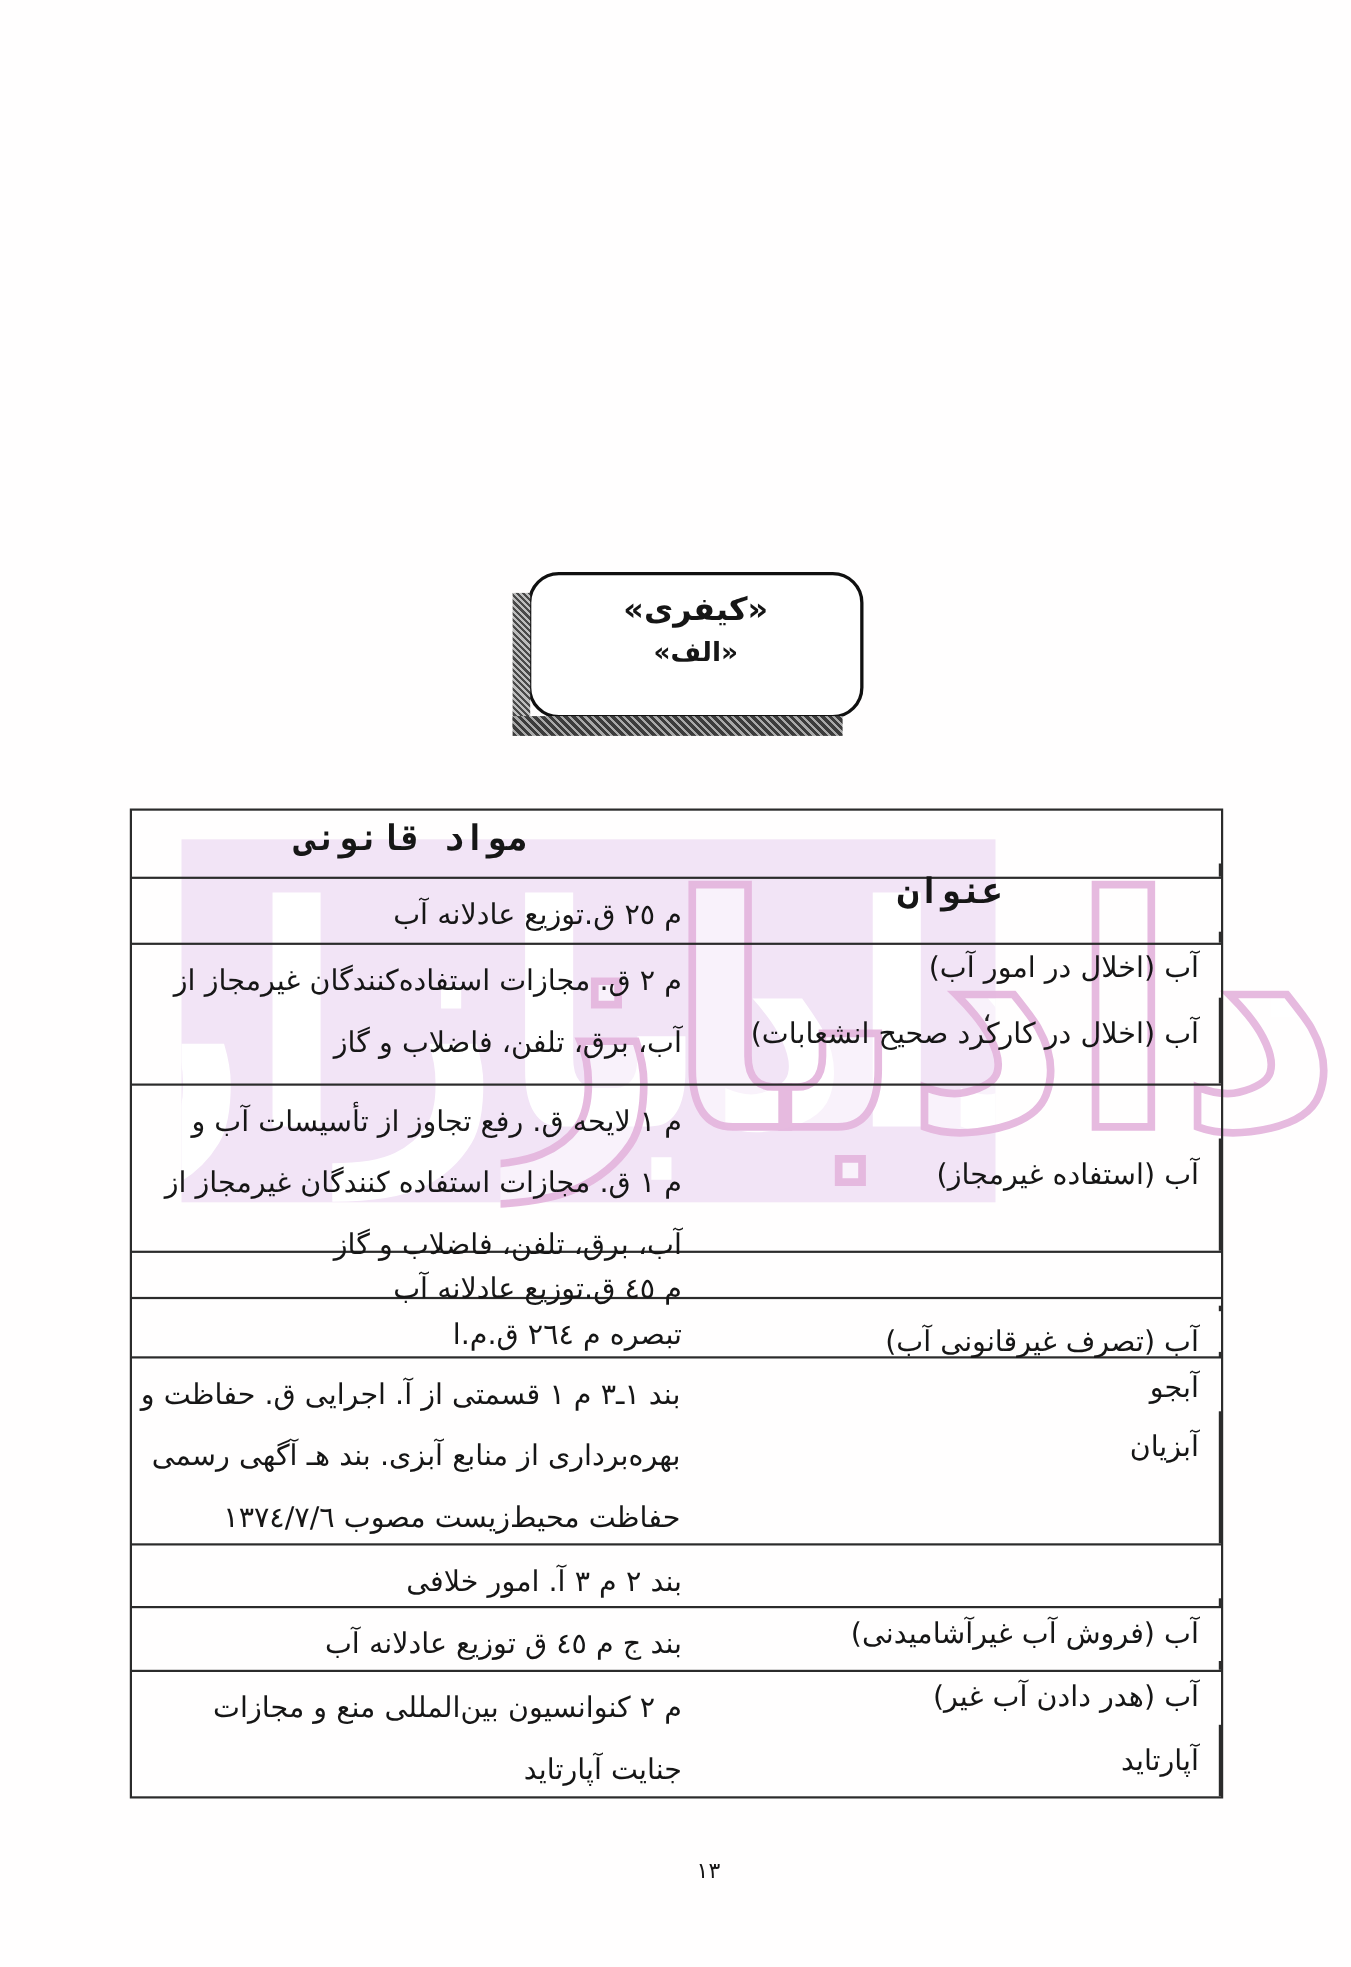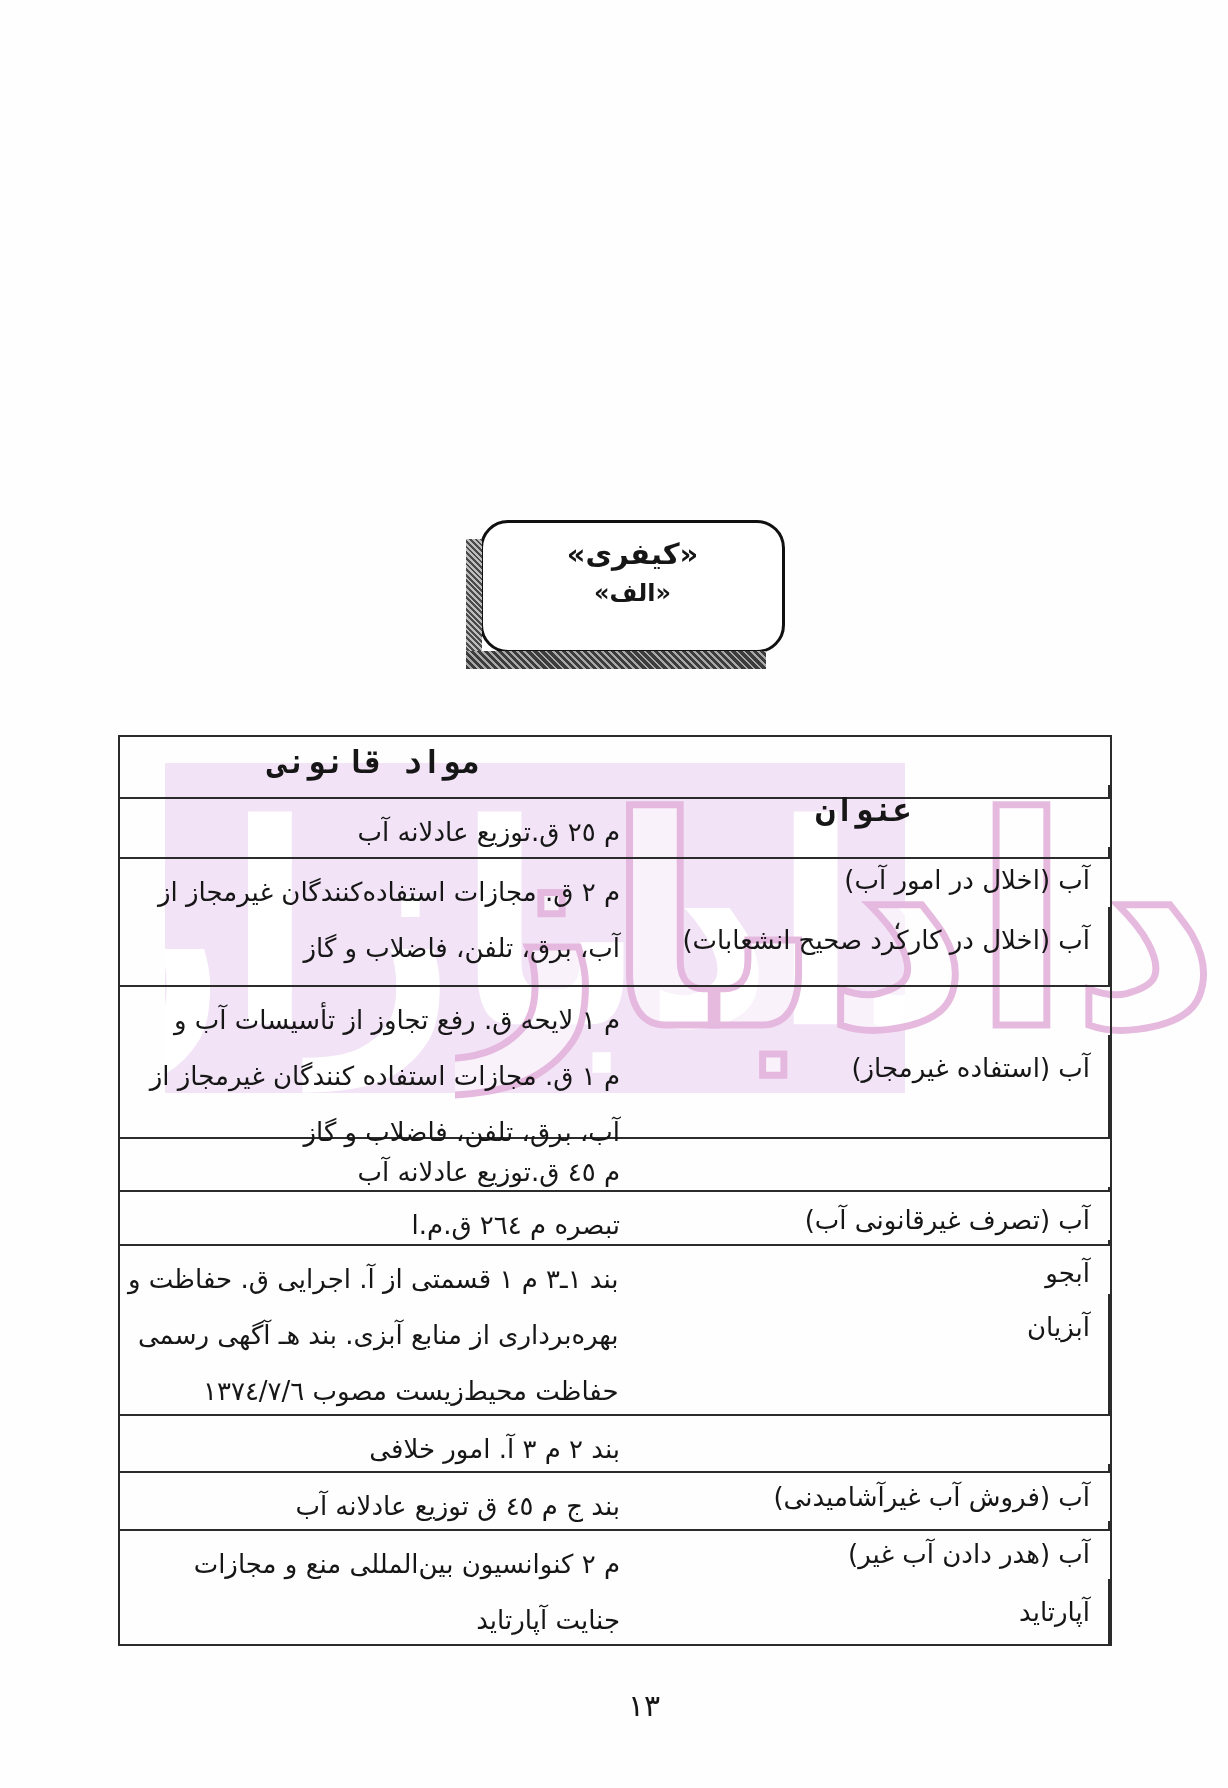--- a/index.html
+++ b/index.html
@@ -93,21 +93,21 @@
   .line{line-height:56px;white-space:nowrap;}
   .mat-cell .line{text-align:right;}
   .stray-mark{
     position:absolute;left:893px;top:905px;z-index:1;
     font-size:26px;color:#222;
   }
 
   
   .page-number{
     position:absolute;left:574px;top:1688px;width:140px;
-    text-align:center;font-size:30px;letter-spacing:2px;z-index:1;
+    text-align:center;font-size:20px;letter-spacing:2px;z-index:1;
   }
 </style>
 </head>
 <body>
 
 <div class="page">
 
   <div class="wm-layer wm-block">
     <div class="wm-white">دادبازار</div>
   </div>
@@ -146,21 +146,21 @@
         <div class="t-row" style="height: 152px;">
           <div class="cell mat-cell">
             <div class="line">م ١ لایحه ق. رفع تجاوز از تأسیسات آب و</div>
             <div class="line">م ١ ق. مجازات استفاده کنندگان غیرمجاز از</div>
             <div class="line">آب، برق، تلفن، فاضلاب و گاز</div>
           </div>
           <div class="cell title-cell">
             <div class="line">آب (استفاده غیرمجاز)</div>
           </div>
         </div>
-        <div class="t-row" style="height: 53px;">
+        <div class="t-row" style="height: 42px;">
           <div class="cell mat-cell">
             <div class="line">م ٤٥ ق.توزیع عادلانه آب</div>
           </div>
           <div class="cell title-cell">
             <div class="line">آب (تصرف غیرقانونی آب)</div>
           </div>
         </div>
         <div class="t-row" style="height: 54px;">
           <div class="cell mat-cell">
             <div class="line">تبصره م ٢٦٤ ق.م.ا</div>

